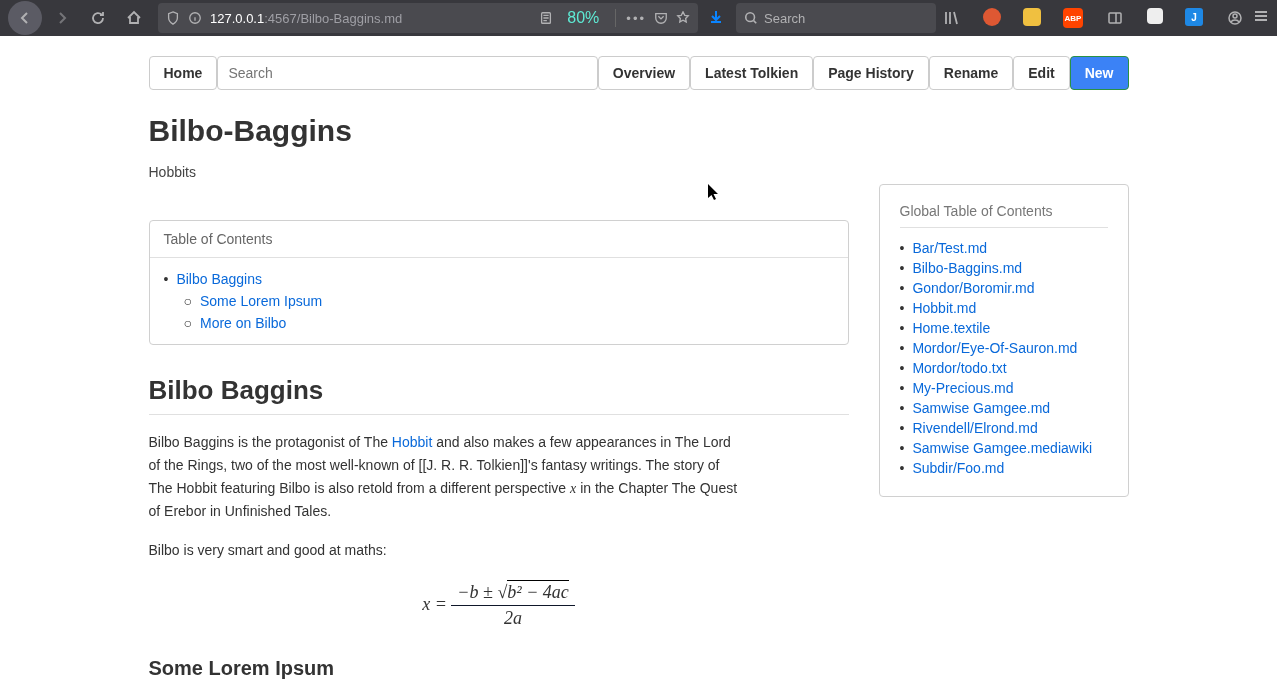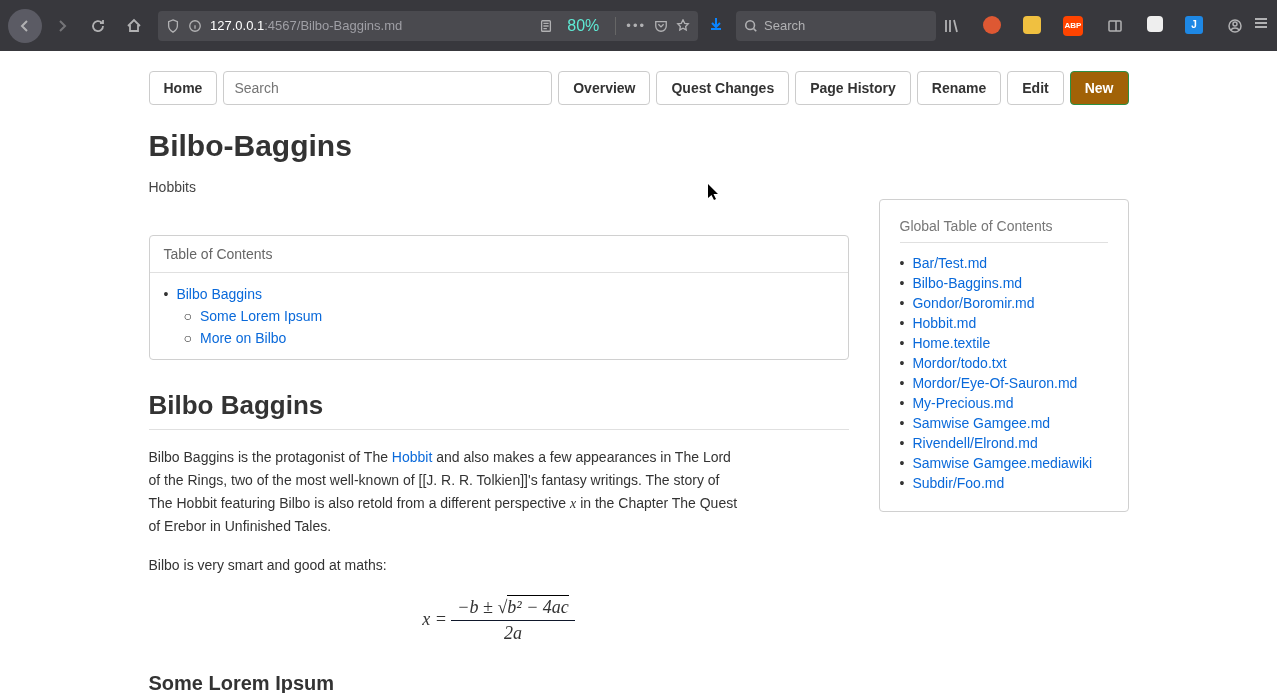--- a/index.html
+++ b/index.html
@@ -1,39 +1,39 @@
 <!DOCTYPE html>
 <html><head>
 <meta charset="utf-8">
 <style>
 * { margin: 0; padding: 0; box-sizing: border-box; }
 body { font-family: -apple-system, BlinkMacSystemFont, "Segoe UI", Helvetica, Arial, sans-serif; font-size: 14px; color: #333; background: #fff; }
 
 
-.browser-chrome { background: #38383d; height: 51px; display: flex; align-items: center; padding: 0 8px; gap: 4px; }
+.browser-chrome { background: #38383d; height: 36px; display: flex; align-items: center; padding: 0 8px; gap: 4px; }
 .chrome-btn { width: 32px; height: 32px; display: flex; align-items: center; justify-content: center; color: #b1b1b3; border-radius: 4px; }
 .chrome-btn.circle { background: #5b5b64; border-radius: 50%; width: 34px; height: 34px; }
 .chrome-btn svg { width: 16px; height: 16px; }
 .url-bar { flex: 0 0 auto; margin-left: 4px; background: #4a4a4f; border-radius: 4px; height: 30px; display: flex; align-items: center; padding: 0 8px; gap: 8px; color: #b1b1b3; font-size: 13px; width: 540px; }
 .url-bar .url { color: #fff; flex: 1; }
 .url-bar .url .dim { color: #9f9fa5; }
 .url-bar .zoom { font-size: 16px; color: #5eead4; padding: 2px 6px; background: transparent; border-radius: 2px; }
 .url-bar .icon { color: #b1b1b3; display: flex; align-items: center; }
 .download-icon { color: #0a84ff; margin: 0 6px; }
 .search-bar { background: #4a4a4f; border-radius: 4px; height: 30px; display: flex; align-items: center; padding: 0 8px; gap: 6px; color: #b1b1b3; font-size: 13px; width: 200px; margin-left: 2px; }
 .toolbar-icons { display: flex; align-items: flex-start; gap: 22px; margin-left: auto; color: #b1b1b3; }
 .toolbar-icons .ext { width: 20px; height: 20px; border-radius: 4px; display: flex; align-items: center; justify-content: center; font-size: 10px; font-weight: bold; }
 .more-menu { color: #b1b1b3; margin-left: 4px; font-size: 18px; }
 
 
 .page { max-width: 1020px; margin: 0 auto; padding: 20px; }
-.wiki-toolbar { display: flex; gap: 6px; margin-bottom: 24px; align-items: stretch; }
+.wiki-toolbar { display: flex; margin-bottom: 24px; align-items: stretch; }
 .wiki-btn { background: #fff; border: 1px solid #ccc; border-radius: 4px; padding: 8px 14px; font-size: 14px; font-weight: 600; color: #333; cursor: pointer; }
 .wiki-btn.home { font-weight: 700; }
-.wiki-btn.new { background: #a16207; color: #fff; border-color: #2a9145; }
+.wiki-btn.new { background: #3b82f6; color: #fff; border-color: #2a9145; }
 .wiki-search { flex: 1; border: 1px solid #ccc; border-radius: 4px; padding: 8px 10px; font-size: 14px; }
 
 .main-layout { display: flex; gap: 30px; }
 .content { flex: 1; max-width: 750px; }
 .sidebar { width: 250px; flex-shrink: 0; }
 
 .page-title { font-size: 30px; font-weight: 700; margin-bottom: 16px; }
 .tag-line { color: #444; margin-bottom: 40px; }
 
 .toc-box { border: 1px solid #d0d0d0; border-radius: 4px; padding: 0; margin-bottom: 30px; }
@@ -172,21 +172,21 @@
         <rect x="2" y="11" width="12" height="2"></rect>
       </svg>
   </span>
 </div>
 
 <div class="page">
   <div class="wiki-toolbar">
     <button class="wiki-btn home">Home</button>
     <input class="wiki-search" placeholder="Search" style="">
     <button class="wiki-btn">Overview</button>
-    <button class="wiki-btn">Quest Changes</button>
+    <button class="wiki-btn">Latest Tolkien</button>
     <button class="wiki-btn">Page History</button>
     <button class="wiki-btn">Rename</button>
     <button class="wiki-btn">Edit</button>
     <button class="wiki-btn new">New</button>
   </div>
 
   <h1 class="page-title">Bilbo-Baggins</h1>
 
   <div class="main-layout">
     <div class="content">
@@ -223,22 +223,22 @@
 
     <div class="sidebar">
       <div class="gtoc">
         <div class="gtoc-title">Global Table of Contents</div>
         <ul id="gtoc-list">
             <li><a href="#">Bar/Test.md</a></li>
             <li><a href="#">Bilbo-Baggins.md</a></li>
             <li><a href="#">Gondor/Boromir.md</a></li>
             <li><a href="#">Hobbit.md</a></li>
             <li><a href="#">Home.textile</a></li>
+            <li><a href="#">Mordor/Eye-Of-Sauron.md</a></li>
             <li><a href="#">Mordor/todo.txt</a></li>
-            <li><a href="#">Mordor/Eye-Of-Sauron.md</a></li>
             <li><a href="#">My-Precious.md</a></li>
             <li><a href="#">Samwise Gamgee.md</a></li>
             <li><a href="#">Rivendell/Elrond.md</a></li>
             <li><a href="#">Samwise Gamgee.mediawiki</a></li>
             <li><a href="#">Subdir/Foo.md</a></li>
           </ul>
       </div>
     </div>
   </div>
 </div>

